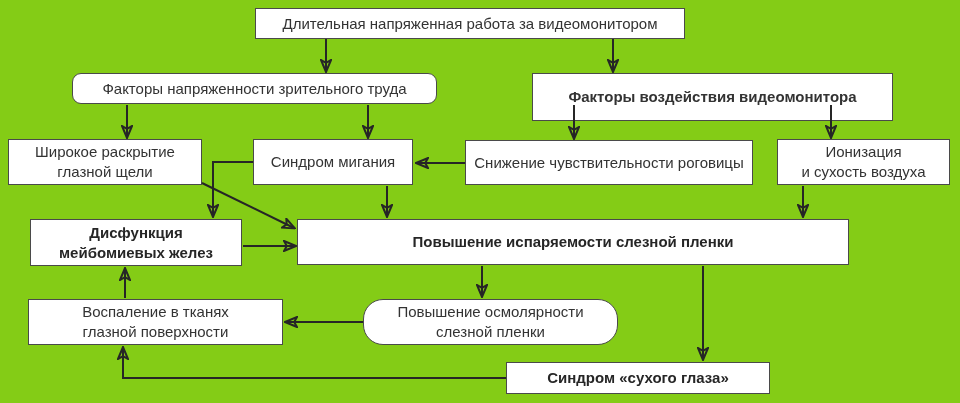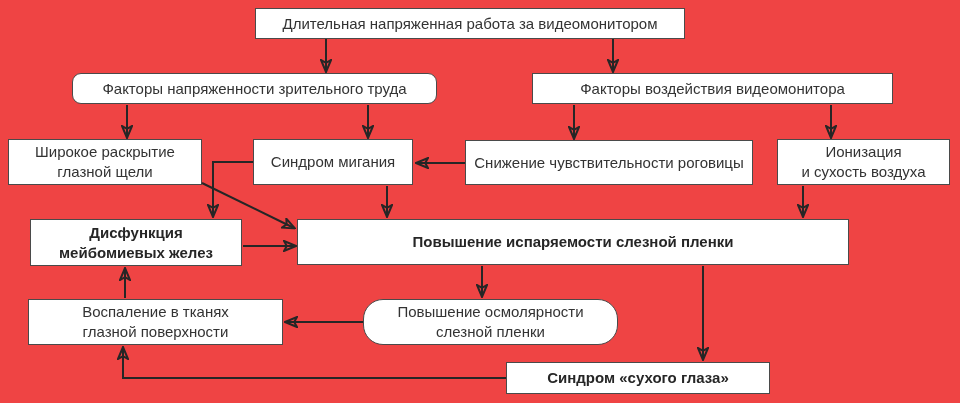--- a/index.html
+++ b/index.html
@@ -4,21 +4,21 @@
 <style>
   html, body {
     margin: 0;
     padding: 0;
     background: #ffffff;
   }
   .stage {
     position: relative;
     width: 960px;
     height: 403px;
-    background: #ef4444;
+    background: #84cc16;
     font-family: "Liberation Sans", sans-serif;
     overflow: hidden;
   }
   .node {
     position: absolute;
     box-sizing: border-box;
     display: flex;
     align-items: center;
     justify-content: center;
     text-align: center;
@@ -50,21 +50,21 @@
     fill: none;
   }
 </style>
 </head>
 <body>
 
 <div class="stage">
 
   <div class="node" style="left:255px; top:8px;   width:430px; height:31px;">Длительная напряженная работа за видеомонитором</div>
   <div class="node" style="left:72px;  top:73px;  width:365px; height:31px;border-radius:9px;">Факторы напряженности зрительного труда</div>
-  <div class="node" style="left:532px; top:73px;  width:361px; height:31px;">Факторы воздействия видеомонитора</div>
+  <div class="node" style="left:532px; top:73px;  width:361px; height:48px;font-weight:bold;">Факторы воздействия видеомонитора</div>
   <div class="node" style="left:8px;   top:139px; width:194px; height:46px;">Широкое раскрытие
 глазной щели</div>
   <div class="node" style="left:253px; top:139px; width:160px; height:46px;">Синдром мигания</div>
   <div class="node" style="left:465px; top:140px; width:288px; height:45px;">Снижение чувствительности роговицы</div>
   <div class="node" style="left:777px; top:139px; width:173px; height:46px;">Ионизация
 и сухость воздуха</div>
   <div class="node bold" style="left:30px;  top:219px; width:212px; height:47px;">Дисфункция
 мейбомиевых желез</div>
   <div class="node bold" style="left:297px; top:219px; width:552px; height:46px;">Повышение испаряемости слезной пленки</div>
   <div class="node" style="left:28px;  top:299px; width:255px; height:46px;">Воспаление в тканях

